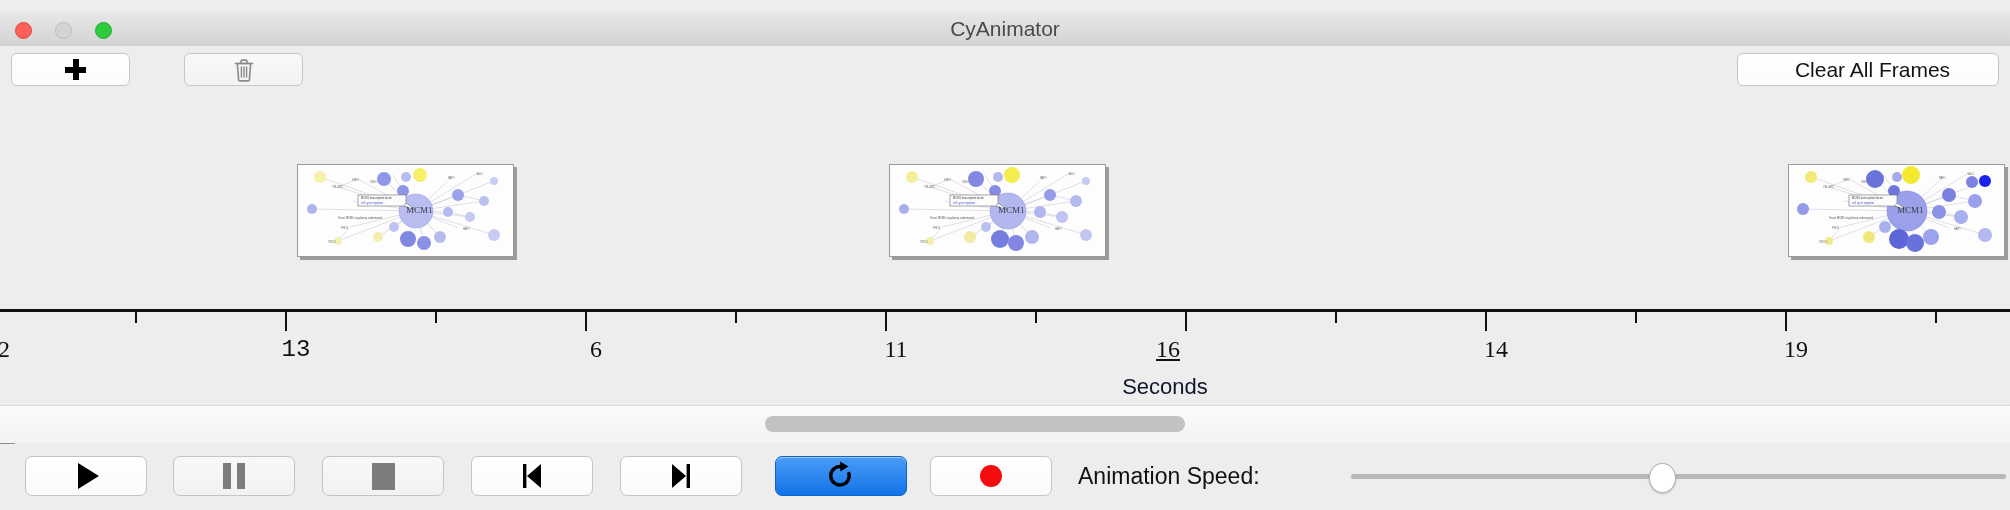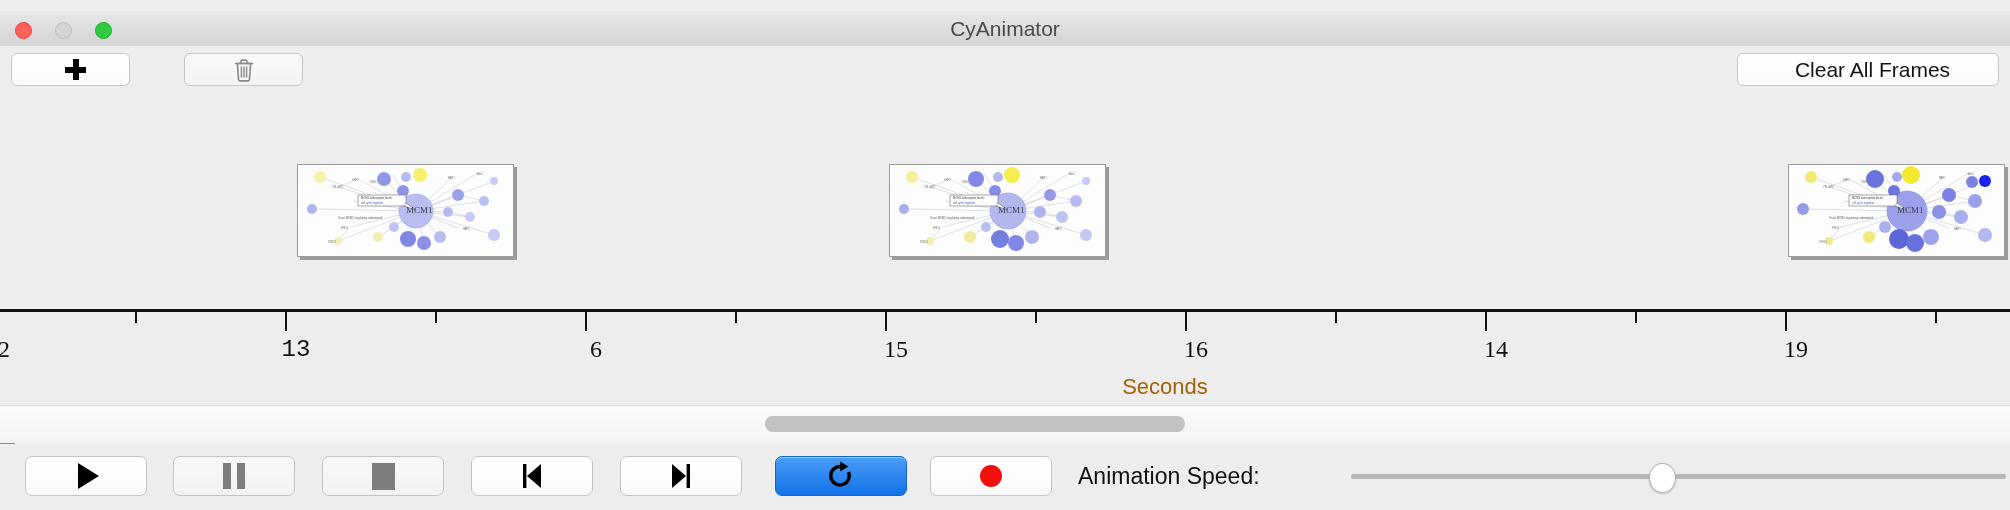--- a/index.html
+++ b/index.html
@@ -185,21 +185,21 @@
     font-size: 24px;
     color: #111;
     font-family: "Liberation Serif", serif;
     transform: translateX(-50%);
     white-space: nowrap;
   }
   .axis-title {
     position: absolute;
     top: 282px;
     font-size: 22px;
-    color: #a16207;
+    color: #0f172a;
     font-family: "Liberation Sans", sans-serif;
     transform: translateX(-50%);
     white-space: nowrap;
   }
 
   
   .scroll-area {
     position: absolute;
     left: 0; top: 405px;
     width: 2010px;
@@ -495,22 +495,22 @@
     <div class="tick major" style="left:1185px;"></div>
     <div class="tick minor" style="left:1335px;"></div>
     <div class="tick major" style="left:1485px;"></div>
     <div class="tick minor" style="left:1635px;"></div>
     <div class="tick major" style="left:1785px;"></div>
     <div class="tick minor" style="left:1935px;"></div>
 
     <div class="tick-label" style="left:-2px;">12</div>
     <div class="tick-label" style="left:296px;font-family:Liberation Mono, monospace;">13</div>
     <div class="tick-label" style="left:596px;">6</div>
-    <div class="tick-label" style="left:896px;">15</div>
-    <div class="tick-label" style="left:1196px;">16</div>
+    <div class="tick-label" style="left:896px;">11</div>
+    <div class="tick-label" style="left:1168px;text-decoration:underline;">16</div>
     <div class="tick-label" style="left:1496px;">14</div>
     <div class="tick-label" style="left:1796px;">19</div>
 
     <div class="axis-title" style="left:1165px;">Seconds</div>
   </div>
 
   <div class="scroll-area">
     <div class="scroll-thumb"></div>
   </div>
 

